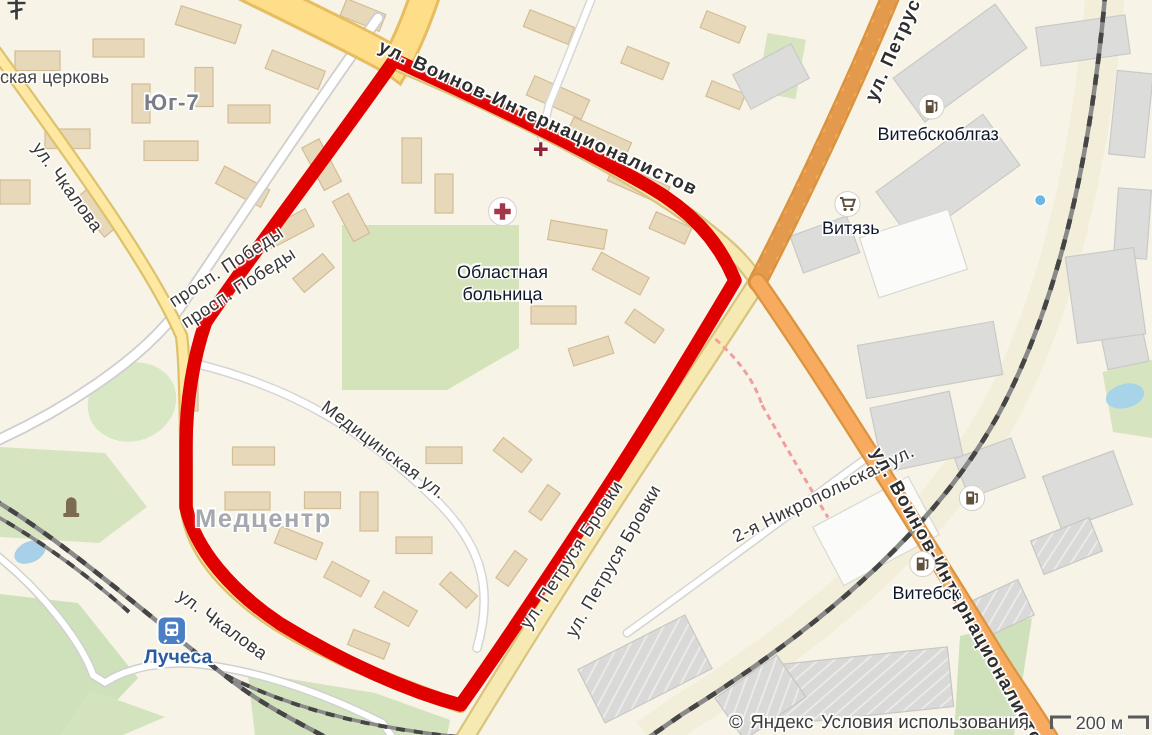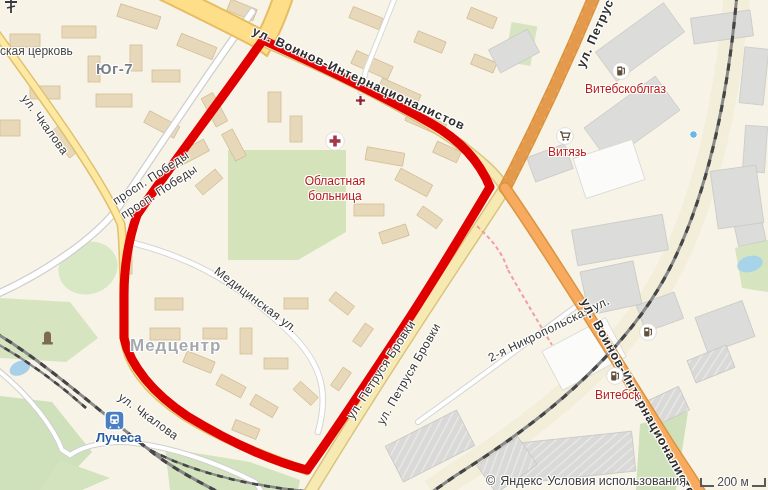--- a/index.html
+++ b/index.html
@@ -5,29 +5,29 @@
   html,body{margin:0;padding:0;background:#fff;}
   #viewport{position:relative;width:768px;height:490px;overflow:hidden;
     font-family:"Liberation Sans","DejaVu Sans",sans-serif;background:#f7f3e6;cursor:grab;}
   #basemap{position:absolute;left:0;top:0;}
   .lbl{position:absolute;white-space:nowrap;transform-origin:0 0;
     text-shadow:1px 1px 0 #fff,-1px -1px 0 #fff,1px -1px 0 #fff,-1px 1px 0 #fff,0 0 3px #fff;}
   .street{color:#383838;font-size:12px;letter-spacing:.4px;}
   .street-major{font-size:12.5px;font-weight:700;letter-spacing:.9px;color:#2e2e2e;}
   .district{color:#787e88;font-size:15px;font-weight:600;letter-spacing:.5px;}
   .district-lt{color:#a5a9ae;font-size:17px;font-weight:600;letter-spacing:1px;}
-  .poi-label{color:#b91c1c;font-size:12px;}
+  .poi-label{color:#0f172a;font-size:12px;}
   .poi-label-2l{text-align:center;line-height:15px;}
   .station-label{color:#2a5d9e;font-size:13px;font-weight:600;}
   .icon{position:absolute;}
   .attr{position:absolute;left:486px;top:474px;font-size:12.5px;color:#3d3d3d;
     text-shadow:1px 1px 0 #fff,-1px -1px 0 #fff,1px -1px 0 #fff,-1px 1px 0 #fff,0 0 3px #fff;}
   .attr span{margin-right:5px;}
   .attr .link{cursor:pointer;}
-  .scalebar{position:absolute;left:700px;top:477px;width:66px;display:flex;align-items:flex-end;
+  .scalebar{position:absolute;left:700px;top:477px;width:66px;display:flex;align-items:flex-start;
     color:#4a4a4a;font-size:12px;text-shadow:0 0 3px #fff,1px 1px 0 #fff,-1px -1px 0 #fff;}
   .scalebar .tick{width:2px;height:9px;background:#5a5a5a;}
   .scalebar .bar{flex:1;height:2px;background:#5a5a5a;}
   .scalebar .val{padding:0 3px;line-height:10px;}
 </style>
 </head>
 <body>
 
 <div id="viewport">
 

